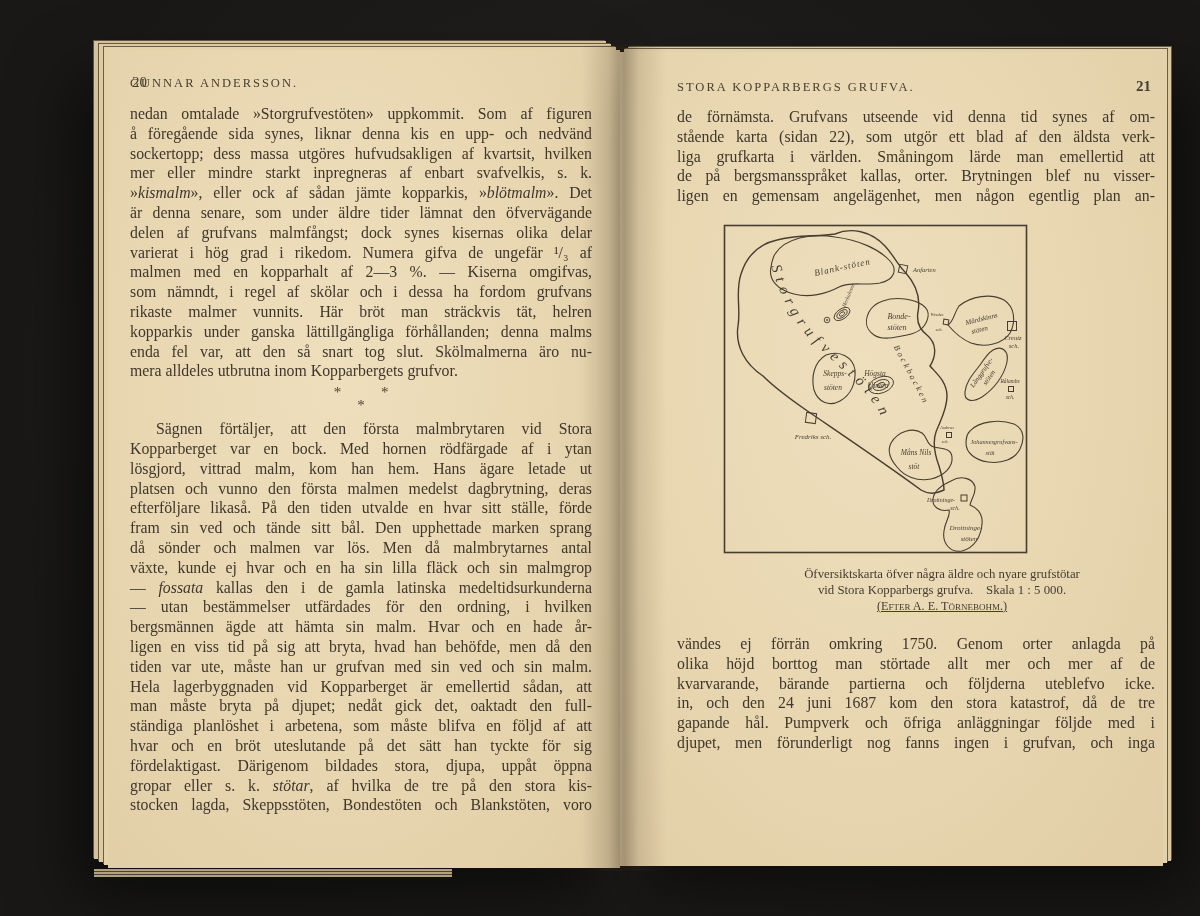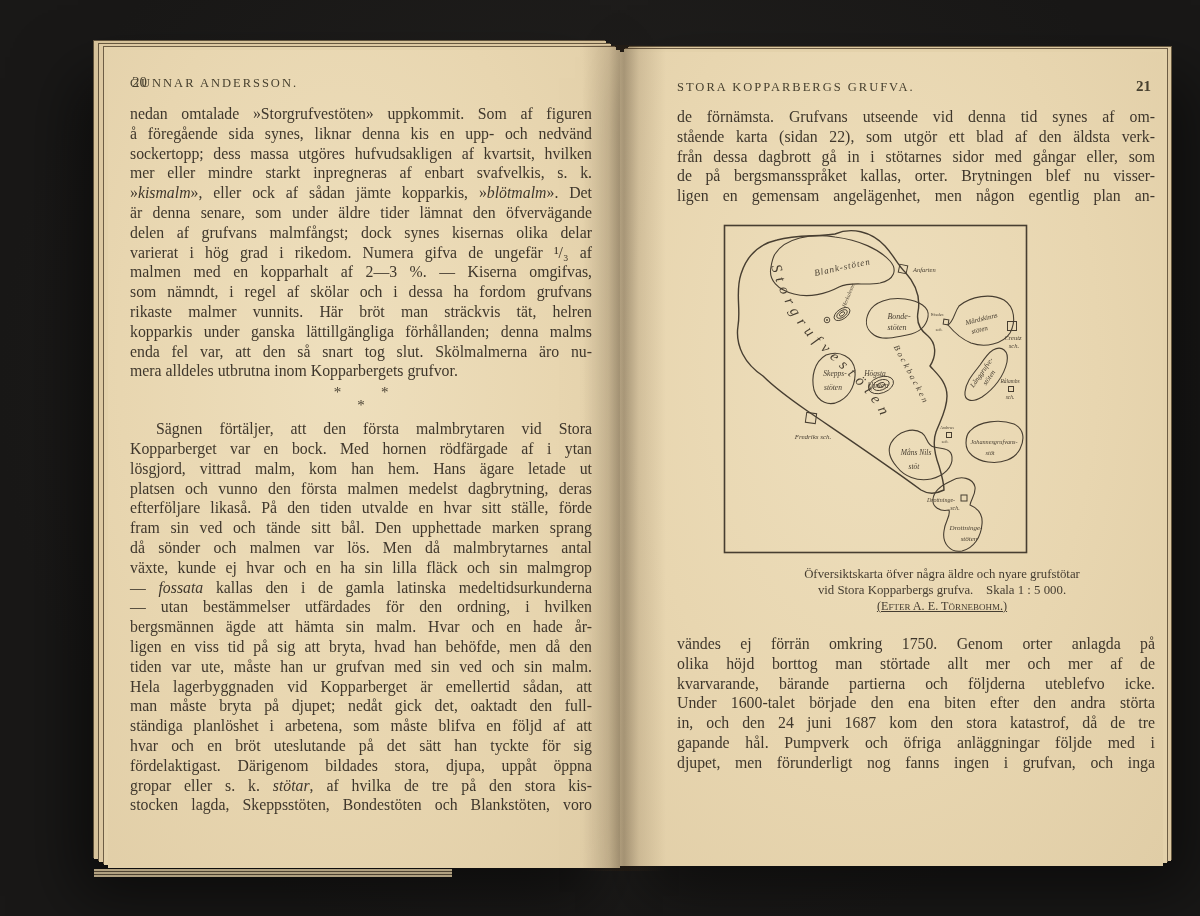--- a/index.html
+++ b/index.html
@@ -128,21 +128,21 @@
 
   <section class="page page-right">
     <header class="hdr-right">
       <span class="runtitle">STORA KOPPARBERGS GRUFVA.</span>
       <span class="pageno pageno-right">21</span>
     </header>
     <div class="textblock tb-right">
       <div class="para">
           <div class="tline"><span>de förnämsta.  Grufvans utseende vid denna tid synes af om-</span></div>
           <div class="tline"><span>stående karta (sidan 22), som utgör ett blad af den äldsta verk-</span></div>
-          <div class="tline"><span>från dessa dagbrott gå in i stötarnes sidor med gångar eller, som</span></div>
+          <div class="tline"><span>liga grufkarta i världen.  Småningom lärde man emellertid att</span></div>
           <div class="tline"><span>de på bergsmansspråket kallas, orter.  Brytningen blef nu visser-</span></div>
           <div class="tline"><span>ligen en gemensam angelägenhet, men någon egentlig plan an-</span></div>
         </div>
 
       <figure class="figure" style="margin-block:18px 0">
         <svg class="mapsvg" width="305" height="330" viewBox="0 0 305 330">
 
           <rect class="mline" x="1.5" y="1.5" width="302" height="327" stroke-width="1.6"></rect>
 
           <path class="mline" stroke-width="1.4" d="M 112,10 C 128,3 148,7 162,22 C 171,32 175,41 182,48
@@ -255,21 +255,20 @@
           <div>Öfversiktskarta öfver några äldre och nyare grufstötar</div>
           <div>vid Stora Kopparbergs grufva.  Skala 1 : 5 000.</div>
           <div class="cap-sc">(Efter A. E. Törnebohm.)</div>
         </figcaption>
       </figure>
 
       <div class="para" style="margin-top:20px">
           <div class="tline"><span>vändes ej förrän omkring 1750.  Genom orter anlagda på</span></div>
           <div class="tline"><span>olika höjd borttog man störtade allt mer och mer af de</span></div>
           <div class="tline"><span>kvarvarande, bärande partierna och följderna uteblefvo icke.</span></div>
-          <div class="tline"><span>Under 1600-talet började den ena biten efter den andra störta</span></div>
           <div class="tline"><span>in, och den 24 juni 1687 kom den stora katastrof, då de tre</span></div>
           <div class="tline"><span>gapande hål.  Pumpverk och öfriga anläggningar följde med i</span></div>
           <div class="tline"><span>djupet, men förunderligt nog fanns ingen i grufvan, och inga</span></div>
         </div>
     </div>
   </section>
 
   <div class="gutter"></div>
 </div>
 

